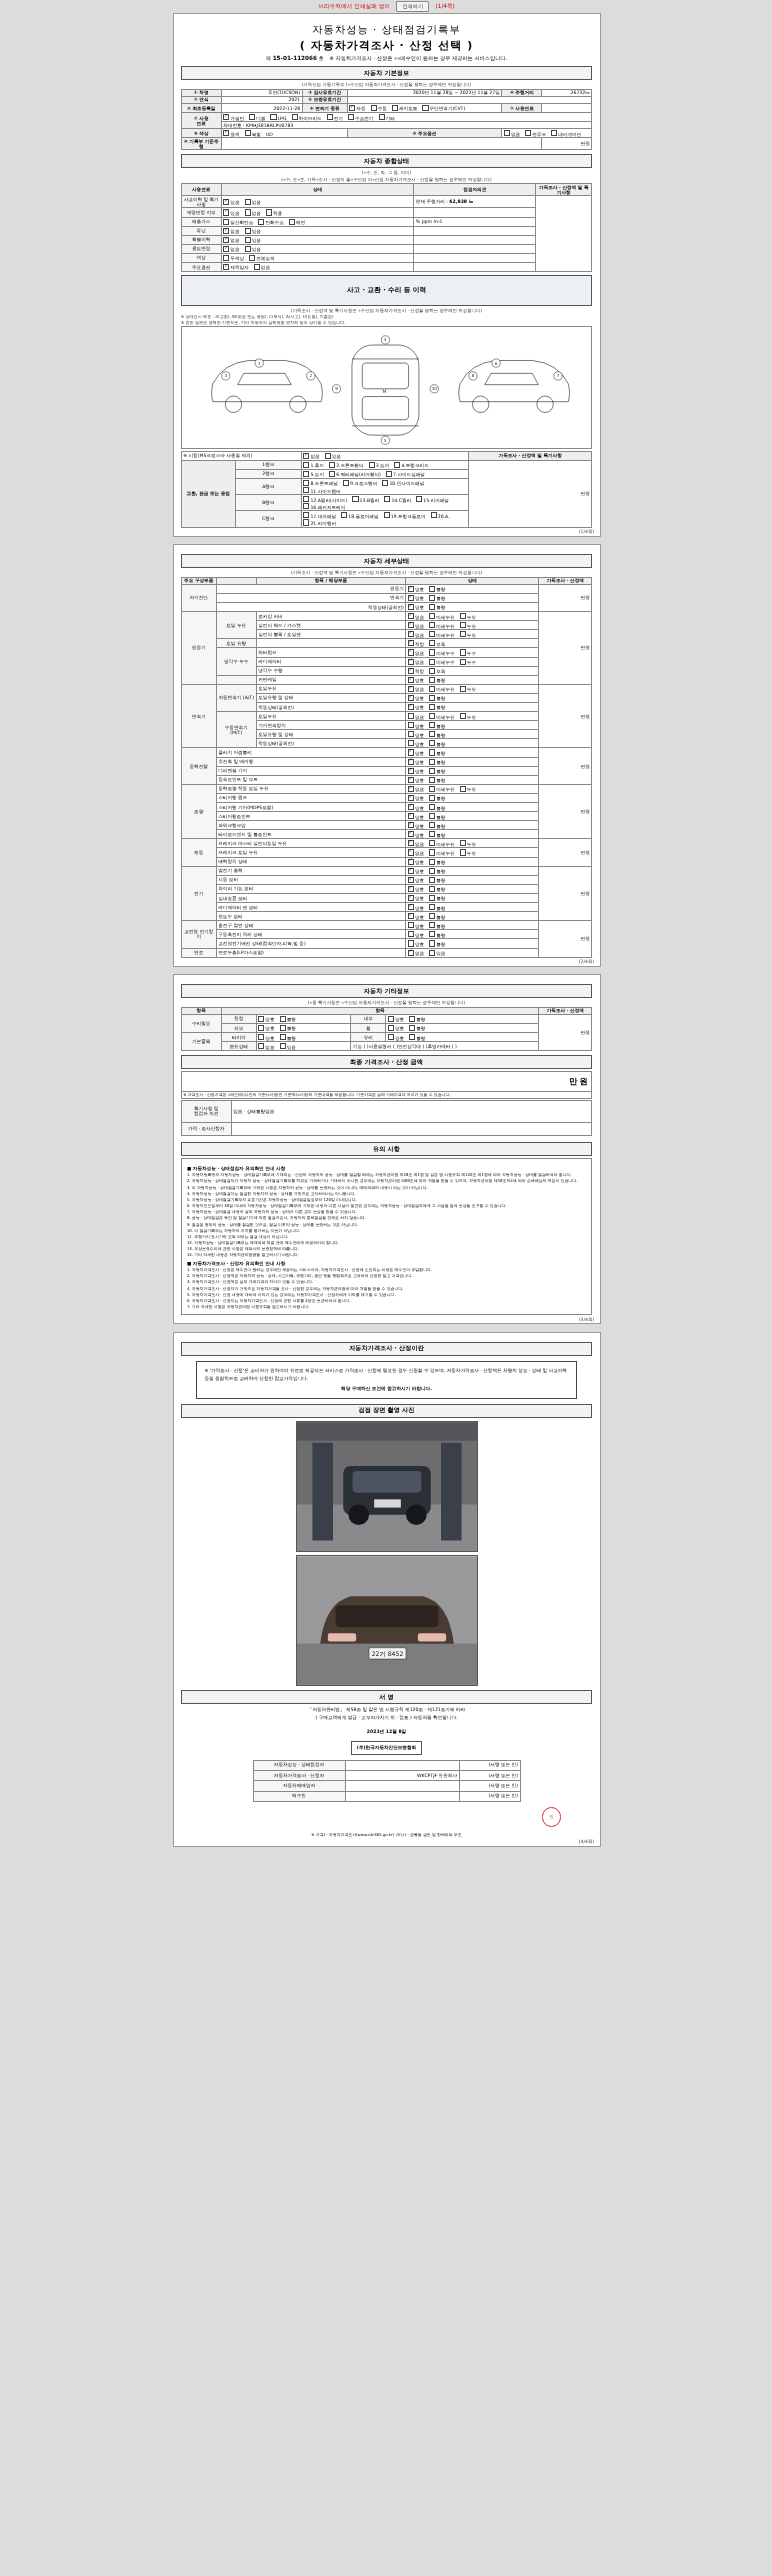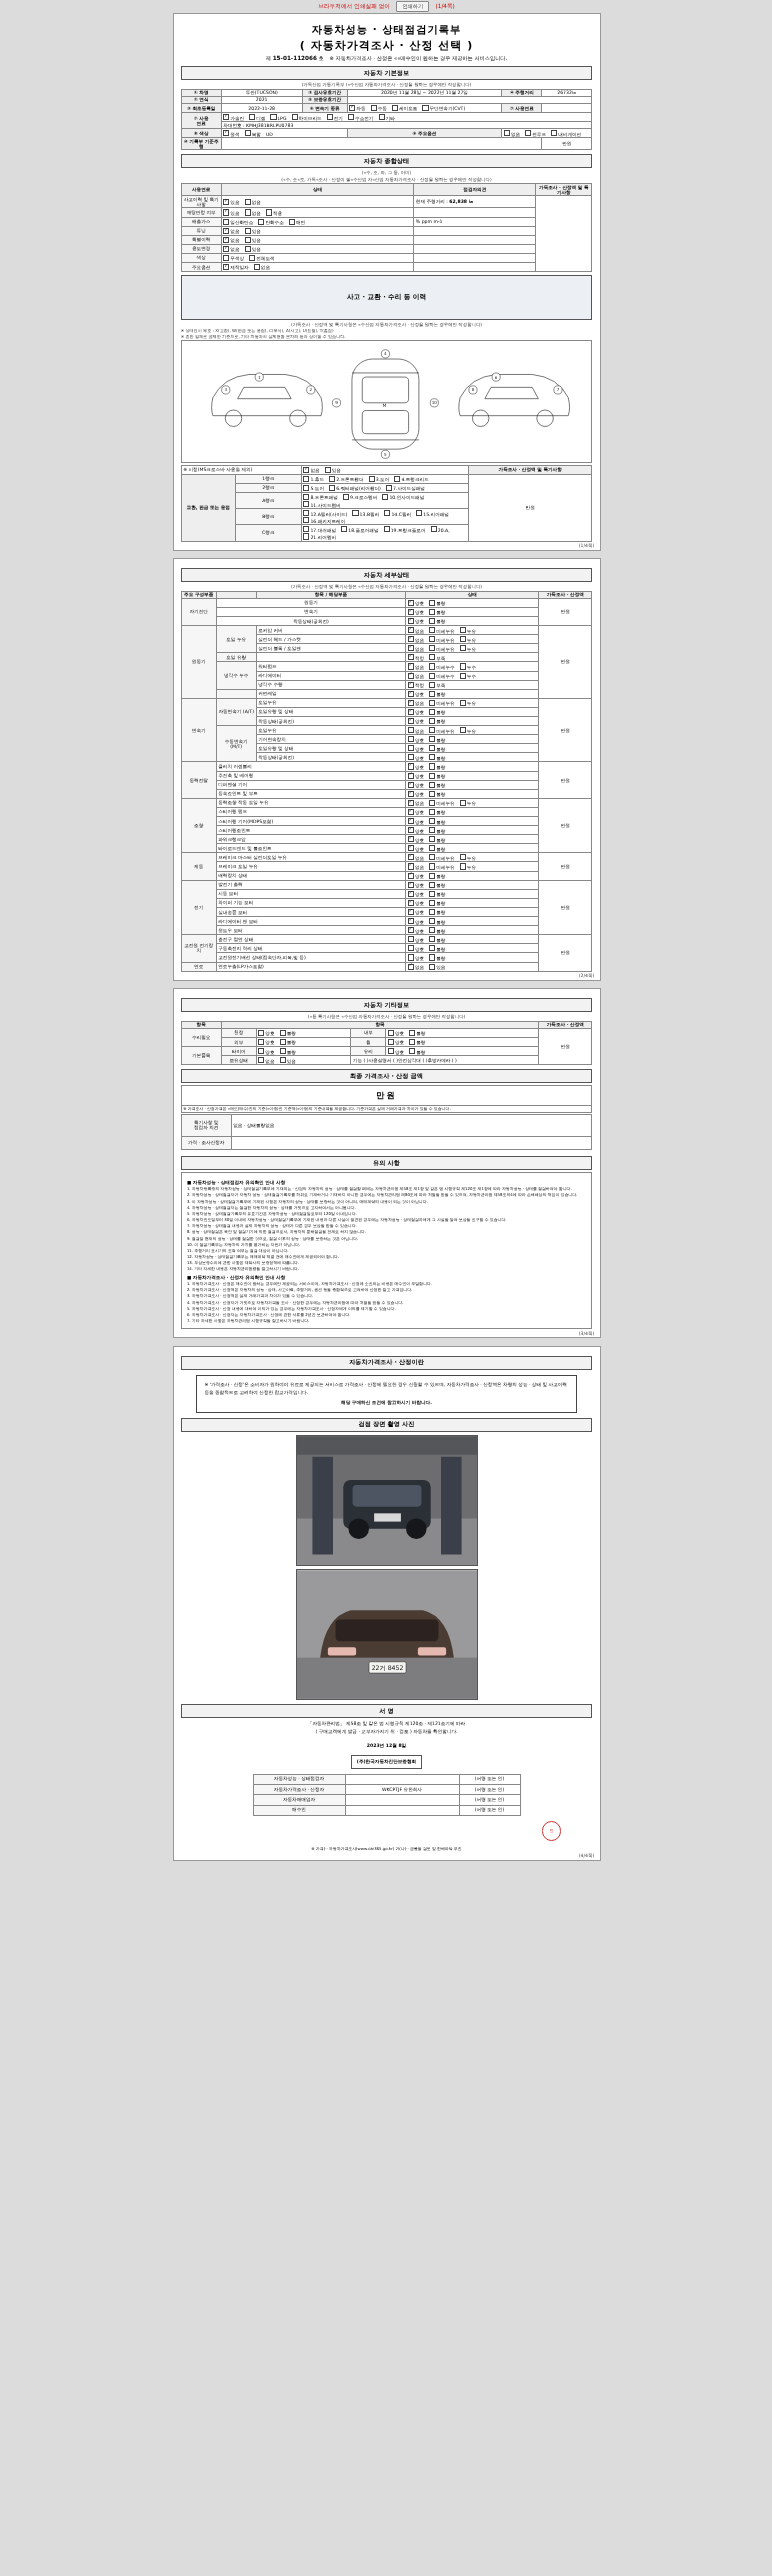--- a/index.html
+++ b/index.html
@@ -2,37 +2,37 @@
 <html style="font-size:8.2px"><head>
 <meta charset="utf-8">
 <style>
   html,body{margin:0;padding:0;background:#dcdcdc;font-family:"DejaVu Sans","Liberation Sans",sans-serif;}
   .page{width:773px;min-height:2576px;position:relative;background:#dcdcdc;}
   .topbar{height:13.4px;display:flex;align-items:center;justify-content:center;gap:6.2px;background:#dcdcdc;font-size:5.7px;color:#c00;}
   .topbar .btn{border:0.5px solid #888;background:#f3f3f3;color:#333;font-size:5.2px;padding:1px 5.2px;border-radius:1px;}
   .sheet{width:428px;margin:0 auto 7.2px auto;background:#fff;border:0.5px solid #999;box-sizing:border-box;padding:5.2px 7.2px 8.2px 7.2px;position:relative;}
   .pagenum{position:absolute;right:5.2px;bottom:1.5px;font-size:4.6px;color:#444;}
   .sectitle{text-align:center;font-weight:bold;font-size:6.2px;border:0.5px solid #555;background:#f2f2f2;padding:1.5px 0;margin:4.1px 0 2.1px 0;}
-  .bigtitle{text-align:center;font-weight:bold;font-size:10.3px;letter-spacing:1px;margin:3.1px 0 0 0;}
+  .bigtitle{text-align:center;font-weight:normal;font-size:10.3px;letter-spacing:1px;margin:3.1px 0 0 0;}
   .subtitle{text-align:center;font-weight:bold;font-size:11px;letter-spacing:1px;margin:1.5px 0 2.1px 0;}
   .docno{text-align:center;font-size:5.2px;margin:1px 0 1px 0;}
   .docno b{font-size:5.7px;}
   .note{font-size:4.4px;text-align:center;color:#333;margin:0.5px 0 1.5px 0;}
   .note-l{font-size:4.1px;color:#333;margin:1px 0;}
   table{border-collapse:collapse;width:100%;font-size:4.6px;}
   td,th{border:0.5px solid #888;padding:0.5px 1.5px;vertical-align:middle;}
   .lbl{background:#eee;text-align:center;font-weight:bold;}
   .lbl2{background:#f6f6f6;text-align:center;}
-  .c{text-align:center;margin-left:8px;}
+  .c{text-align:right;margin-left:8px;}
   .l{text-align:left;}
   .chk{display:inline-block;width:4.1px;height:4.1px;border:0.5px solid #444;margin-right:1px;position:relative;top:0.5px;background:#fff;}
   .chk.on{background:#fff;}
   .chk.on:after{content:"✓";position:absolute;left:0px;top:-2.1px;font-size:4.6px;color:#000;line-height:5.2px;}
   .opt{display:inline-block;margin-right:3.6px;white-space:nowrap;}
-  .ttl-strip{border:0.5px solid #555;background:#eceff3;text-align:center;font-weight:bold;font-size:6.7px;padding:17px 0;margin:3.1px 0 1.5px 0;}
+  .ttl-strip{border:0.5px solid #555;background:#eceff3;text-align:center;font-weight:bold;font-size:6.7px;padding:10px 0;margin:3.1px 0 1.5px 0;}
   .diagram{border:0.5px solid #888;height:121px;position:relative;background:#fff;}
   .photo{width:180px;height:129px;margin:3.1px auto;display:block;border:0.5px solid #555;}
   .sign-area{font-size:4.6px;text-align:center;line-height:1.8;}
   .stamp{display:inline-block;width:17.5px;height:17.5px;border:1px solid #c33;border-radius:50%;color:#c33;font-size:4.1px;line-height:17.5px;text-align:center;vertical-align:middle;margin-left:2.1px;}
   .warnbox{border:1px solid #444;padding:5.2px 7.2px;font-size:4.6px;line-height:1.6;margin:5.2px 15.5px;}
   .li{font-size:3.9px;line-height:1.45;margin:0 0 0.5px 0;padding-left:5.2px;text-indent:-5.2px;}
   .h4{font-size:4.6px;font-weight:bold;margin:3.1px 0 1px 0;}
   .money{font-size:8.2px;font-weight:bold;letter-spacing:2.1px;}
   .tiny{font-size:3.9px;}
   svg{display:block;}

